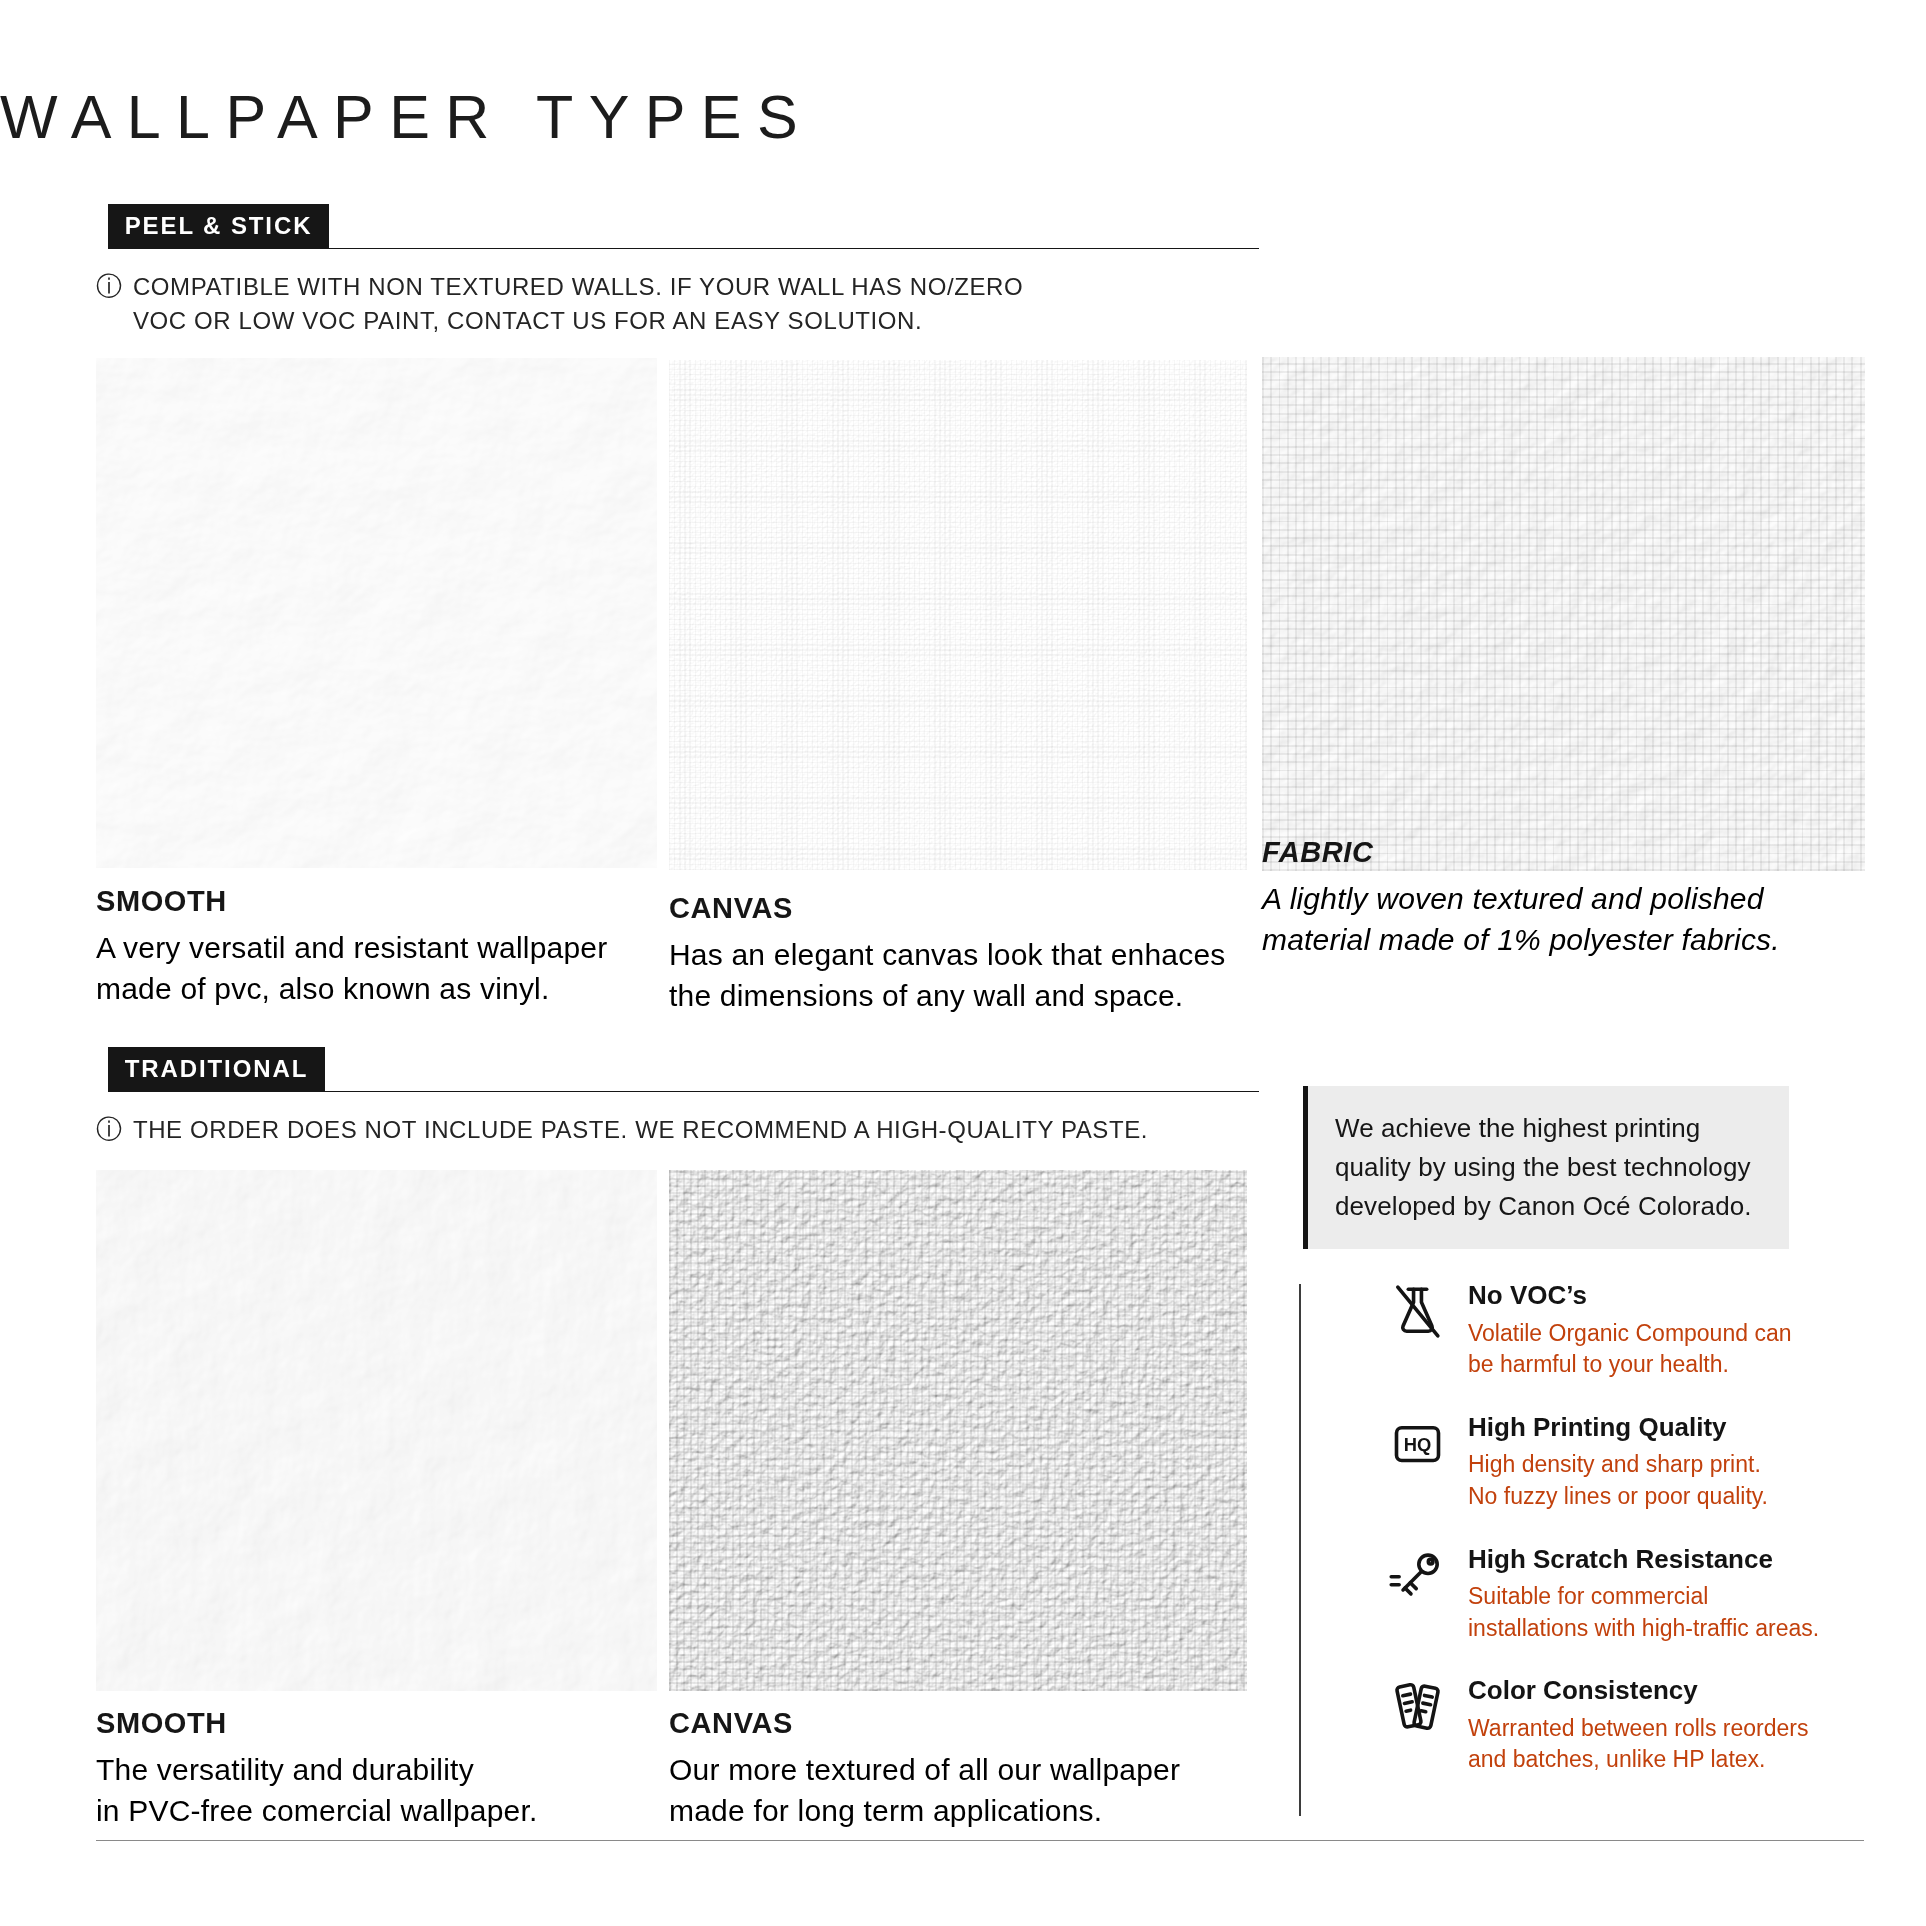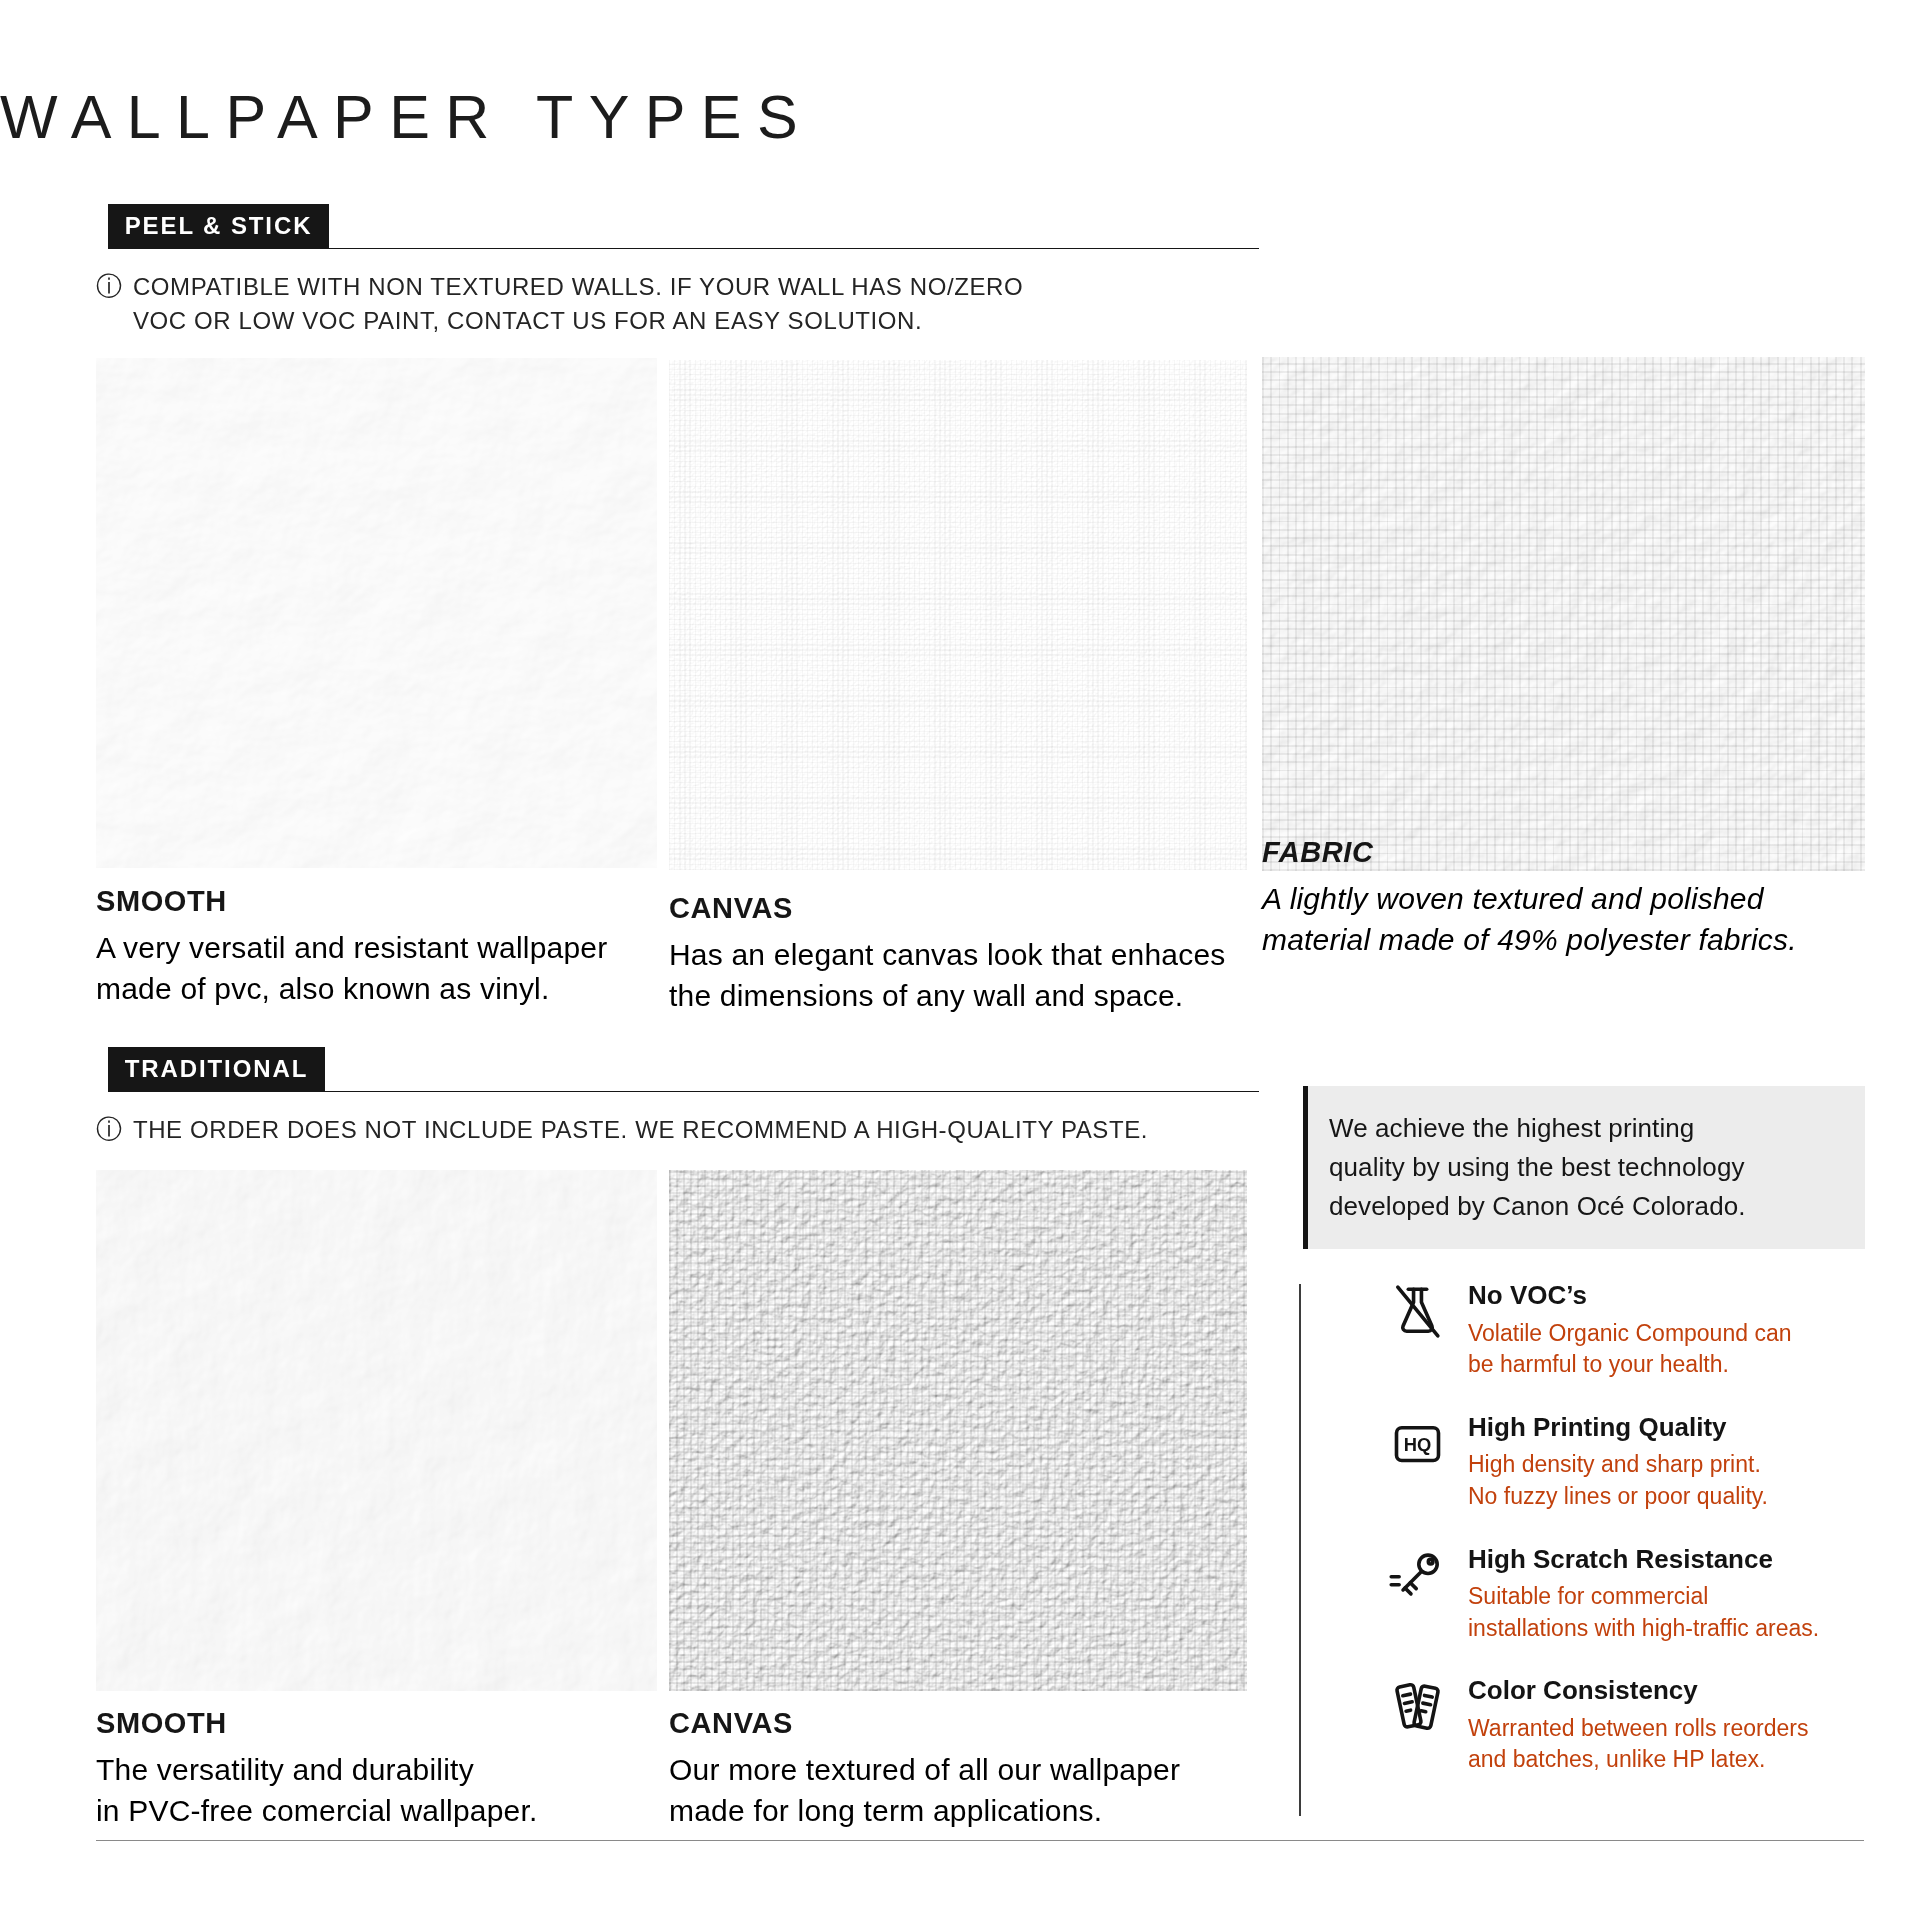--- a/index.html
+++ b/index.html
@@ -60,22 +60,22 @@
   .caption h3 { margin:0 0 9px; font-size:29px; font-weight:700; letter-spacing:0.6px; color:#161616; }
   .caption p  { margin:0; font-size:30px; line-height:1.38; letter-spacing:0.2px; color:#000000; }
   #cap-ps-smooth { left:96px;  top:885px; width:568px; }
   #cap-ps-canvas { left:669px; top:892px; width:587px; }
   #cap-ps-fabric { left:1262px; top:836px; width:607px;font-style:italic; }
   #cap-tr-smooth { left:96px;  top:1707px; width:568px; }
   #cap-tr-canvas { left:669px; top:1707px; width:587px; }
 
   
   #quality {
-    position:absolute; left:1303px; top:1086px; width:562px; box-sizing:border-box;
-    background:#ececec; border-left:5.1px solid #141414; padding:23px 21px;
+    position:absolute; left:1303px; top:1086px; width:486px; box-sizing:border-box;
+    background:#ececec; border-left:5.1px solid #141414; padding:23px 27px;
     font-size:26px; line-height:1.5; letter-spacing:0.1px; color:#161616; font-weight:500;
   }
 
   
   #feature-line { position:absolute; left:1299px; top:1284px; width:1.9px; height:532px; background:#3d3d3d; }
   #features { position:absolute; left:1386px; top:1279px; width:543px; display:flex; flex-direction:column; gap:29.5px; }
   .feature { display:flex; align-items:flex-start; }
   .ficon { width:63px; height:63px; flex:0 0 63px; margin-right:19px; margin-top:1.3px; }
   .ftext { flex:1; }
   .ftext h4 { margin:1.3px 0 6.4px; font-size:26px; font-weight:700; color:#141414; }
@@ -148,21 +148,21 @@
     <p>made of pvc, also known as vinyl.</p>
   </div>
   <div class="caption" id="cap-ps-canvas">
     <h3>CANVAS</h3>
     <p>Has an elegant canvas look that enhaces</p>
     <p>the dimensions of any wall and space.</p>
   </div>
   <div class="caption" id="cap-ps-fabric">
     <h3>FABRIC</h3>
     <p>A lightly woven textured and polished</p>
-    <p>material made of 49% polyester fabrics.</p>
+    <p>material made of 1% polyester fabrics.</p>
   </div>
 
   <div class="section-head" id="head-trad">
     <span class="section-label">TRADITIONAL</span>
   </div>
 
   <div class="note" id="note-trad">
     <span class="i">ⓘ</span>
     <span class="ntext">
       <span>THE ORDER DOES NOT INCLUDE PASTE. WE RECOMMEND A HIGH-QUALITY PASTE.</span>

